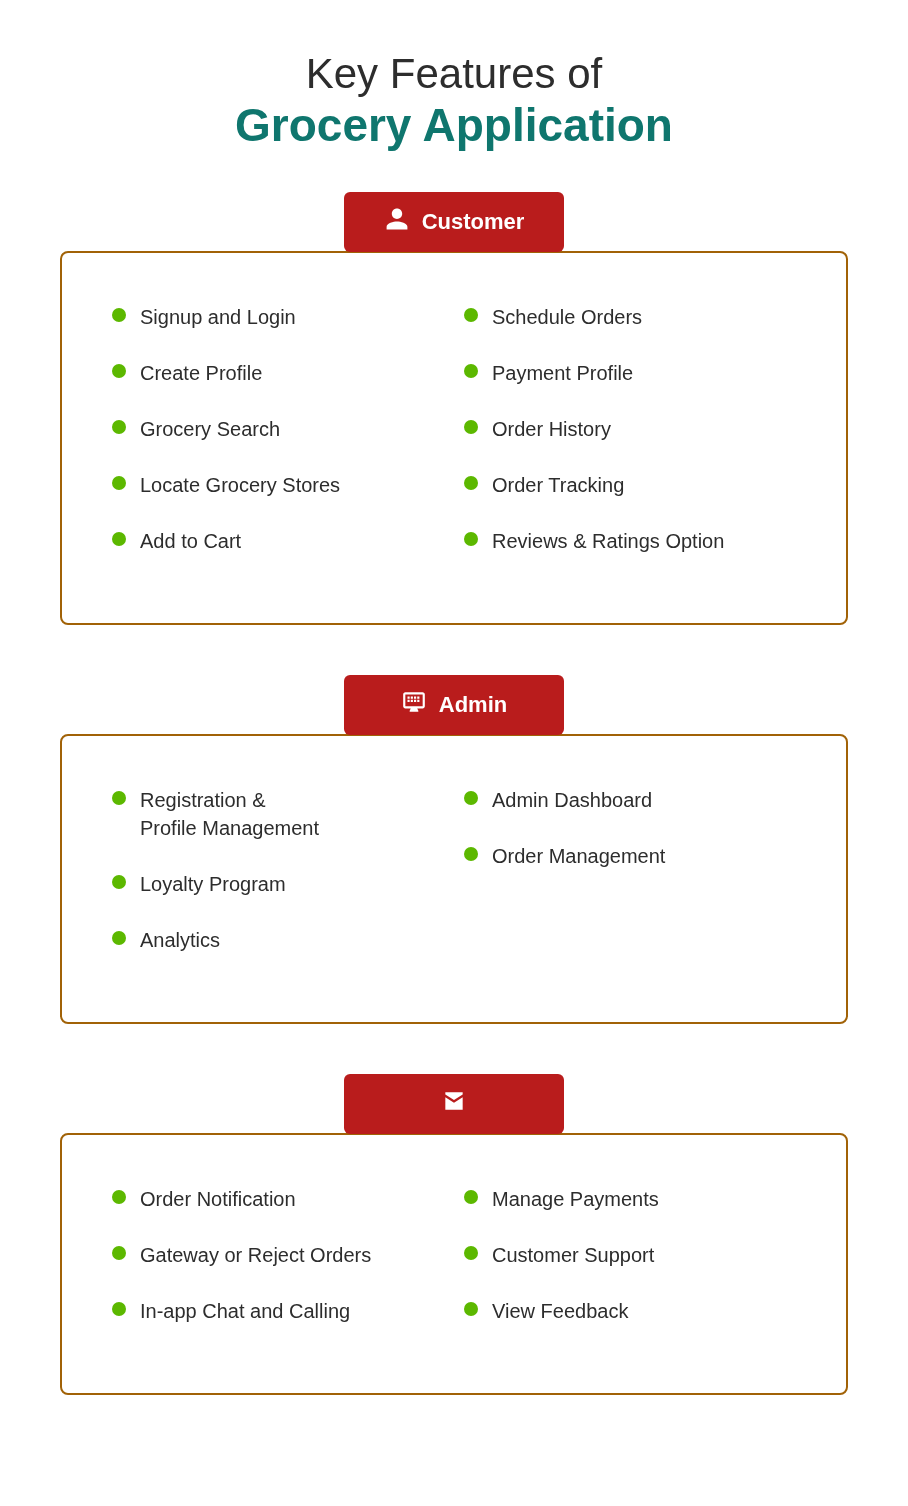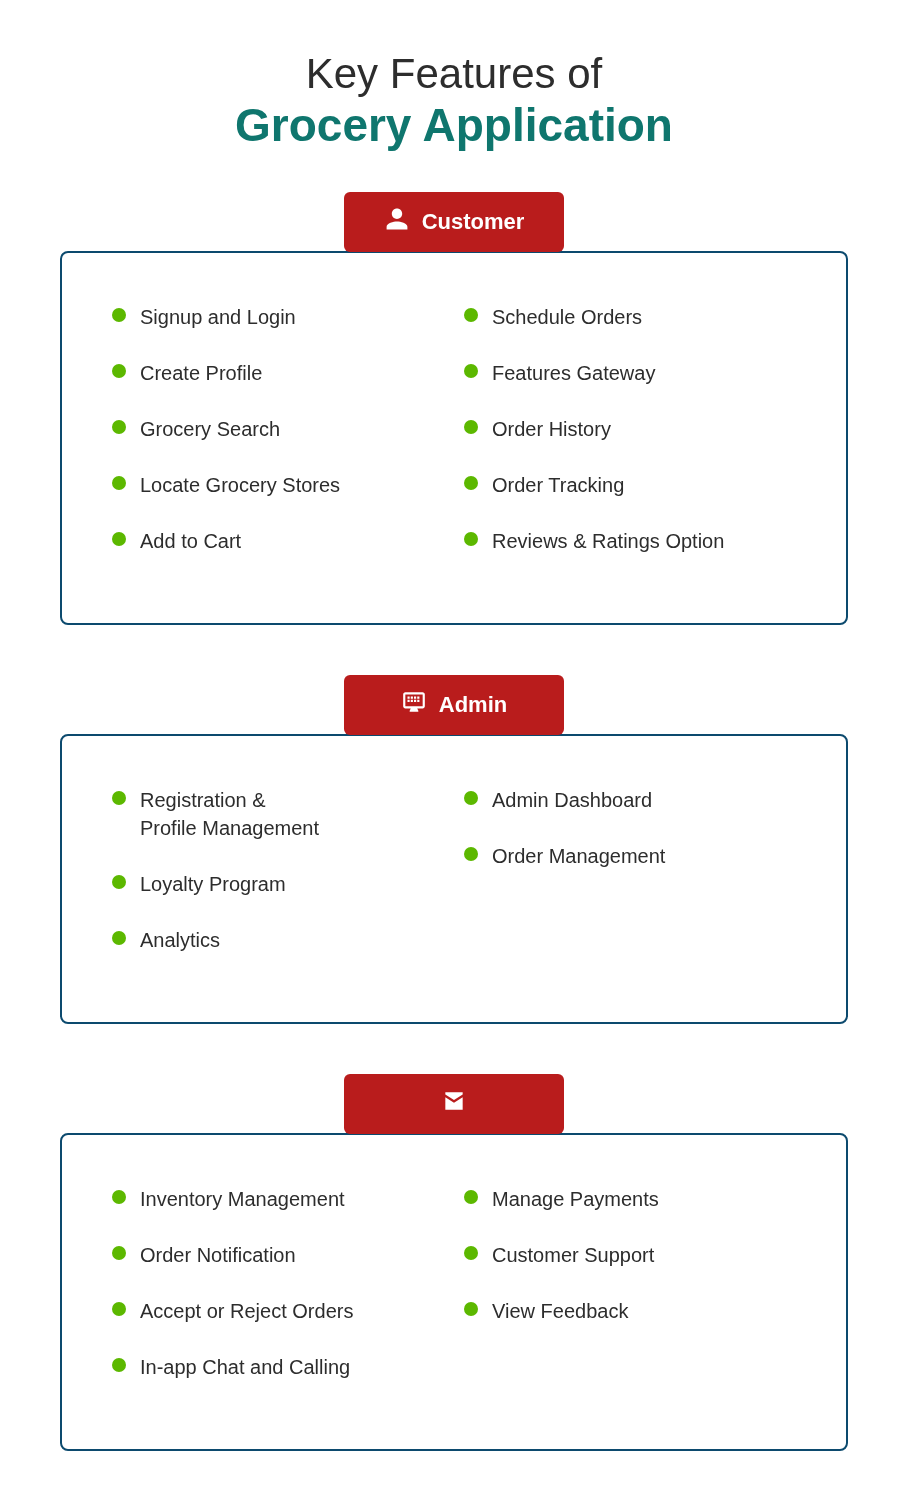--- a/index.html
+++ b/index.html
@@ -55,21 +55,21 @@
       font-weight: 700;
       padding: 14px 40px;
       border-radius: 6px;
       margin: 0 auto;
       width: fit-content;
       min-width: 220px;
       margin-bottom: -1px;
     }
 
     .section-box {
-      border: 2px solid #0c4a6e;
+      border: 2px solid #a16207;
       border-radius: 8px;
       padding: 50px 40px 40px;
       background: #fff;
     }
 
     .features-grid {
       display: grid;
       grid-template-columns: 1fr 1fr;
       gap: 0;
     }
@@ -145,21 +145,21 @@
               <span style="white-space: pre-line;">Add to Cart</span>
             </div>
           </div>
           <div class="features-col">
             <div class="feature-item">
               <span class="bullet"></span>
               <span>Schedule Orders</span>
             </div>
             <div class="feature-item">
               <span class="bullet"></span>
-              <span>Features Gateway</span>
+              <span>Payment Profile</span>
             </div>
             <div class="feature-item">
               <span class="bullet"></span>
               <span>Order History</span>
             </div>
             <div class="feature-item">
               <span class="bullet"></span>
               <span>Order Tracking</span>
             </div>
             <div class="feature-item">
@@ -211,29 +211,25 @@
       <div class="section-header-btn">
         <span><svg xmlns="http://www.w3.org/2000/svg" viewBox="0 0 24 24" fill="white" width="26" height="26">
   <path d="M20 4H4v2l8 5 8-5V4zm0 4.5l-8 5-8-5V20h16V8.5z"></path>
 </svg></span>
       </div>
       <div class="section-box">
         <div class="features-grid">
           <div class="features-col">
             <div class="feature-item">
               <span class="bullet"></span>
-              <span style="white-space: pre-line;">Inventory Management</span>
-            </div>
-            <div class="feature-item">
-              <span class="bullet"></span>
               <span style="white-space: pre-line;">Order Notification</span>
             </div>
             <div class="feature-item">
               <span class="bullet"></span>
-              <span style="white-space: pre-line;">Accept or Reject Orders</span>
+              <span style="white-space: pre-line;">Gateway or Reject Orders</span>
             </div>
             <div class="feature-item">
               <span class="bullet"></span>
               <span style="white-space: pre-line;">In-app Chat and Calling</span>
             </div>
           </div>
           <div class="features-col">
             <div class="feature-item">
               <span class="bullet"></span>
               <span>Manage Payments</span>

